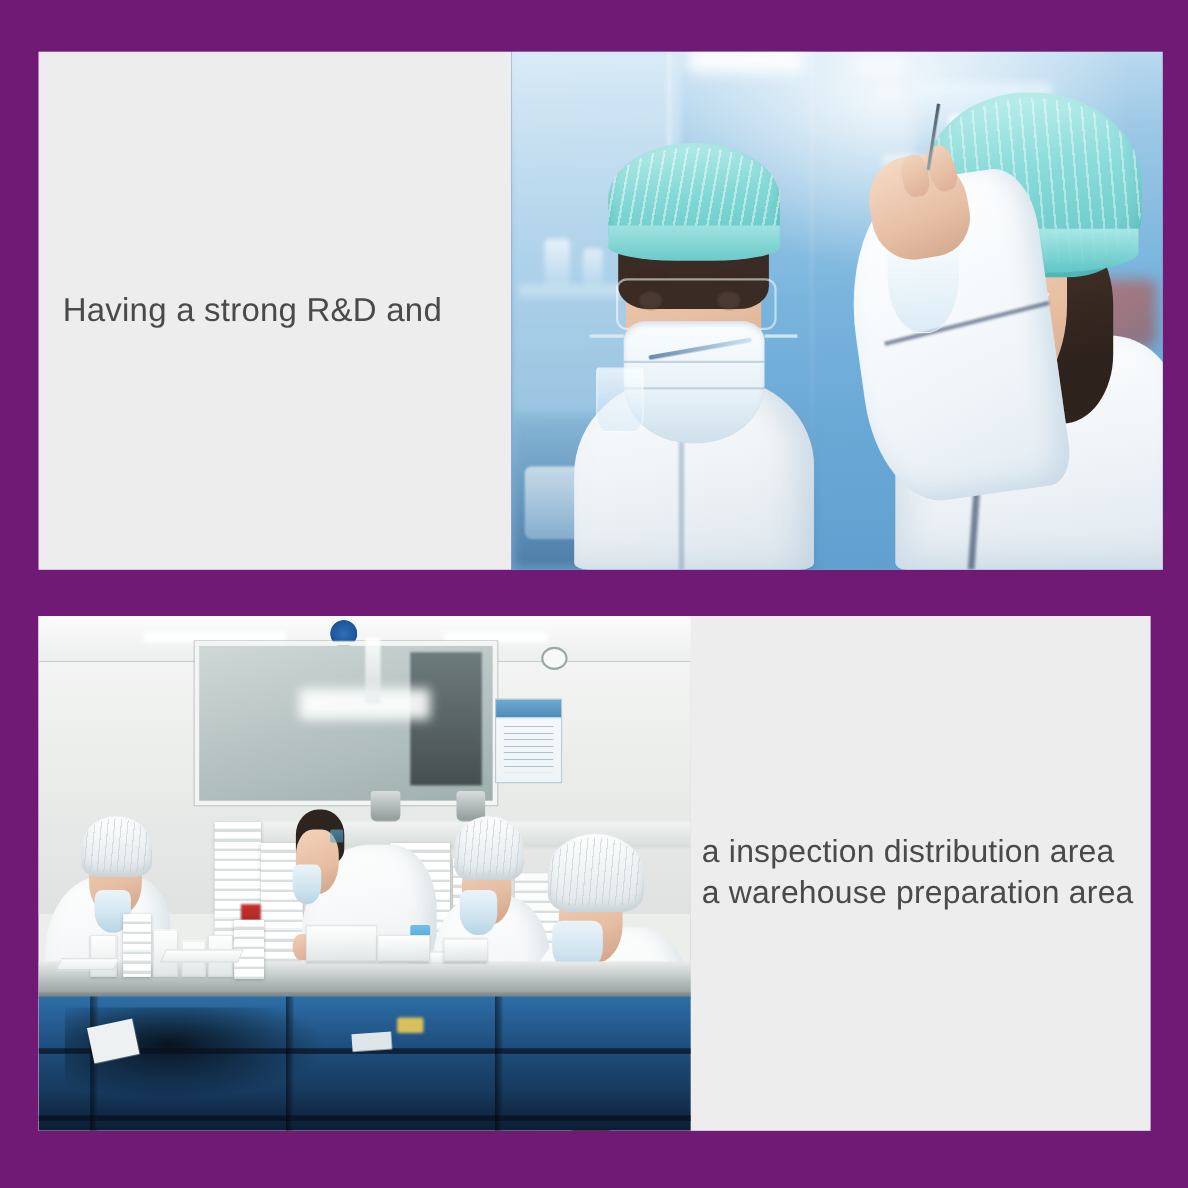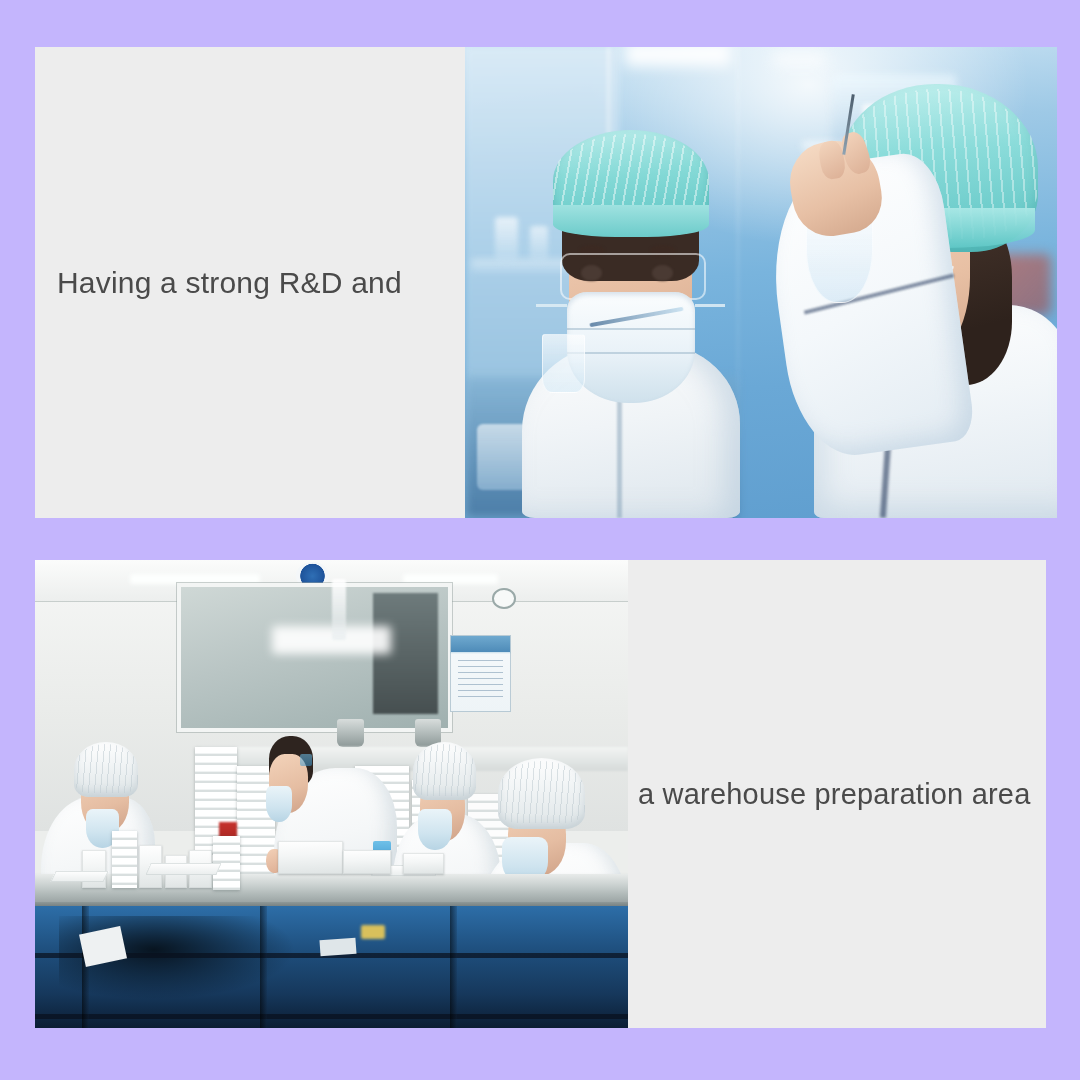--- a/index.html
+++ b/index.html
@@ -11,21 +11,21 @@
     width: 1080px;
     height: 1080px;
     font-family: "Liberation Sans", sans-serif;
     overflow: hidden;
     position: relative;
   }
 
   .page {
     position: absolute;
     inset: 0;
-    background: #c4b5fd;
+    background: #701a75;
   }
 
   
   .block-top {
     position: absolute;
     left: 35px;
     top: 47px;
     width: 1022px;
     height: 471px;
     display: flex;
@@ -695,17 +695,18 @@
         <div class="bx-t" style="left:42%;top:64.4%;width:13%;height:2.8%;transform:skewX(-22deg);"></div>
         <div class="bx-t" style="left:57%;top:65.2%;width:11%;height:2.4%;transform:skewX(-22deg);"></div>
 
         <div class="bx" style="left:41%;top:60%;width:11%;height:7%;"></div>
         <div class="bx" style="left:52%;top:62%;width:8%;height:5%;"></div>
         <div class="bx" style="left:62%;top:62.5%;width:7%;height:4.5%;"></div>
       </div>
     </div>
 
     <div class="panel-gray-bottom">
+      <div class="caption-right">a inspection distribution area</div>
       <div class="caption-right">a warehouse preparation area</div>
     </div>
   </div>
 
 </div>
 
 </body></html>

